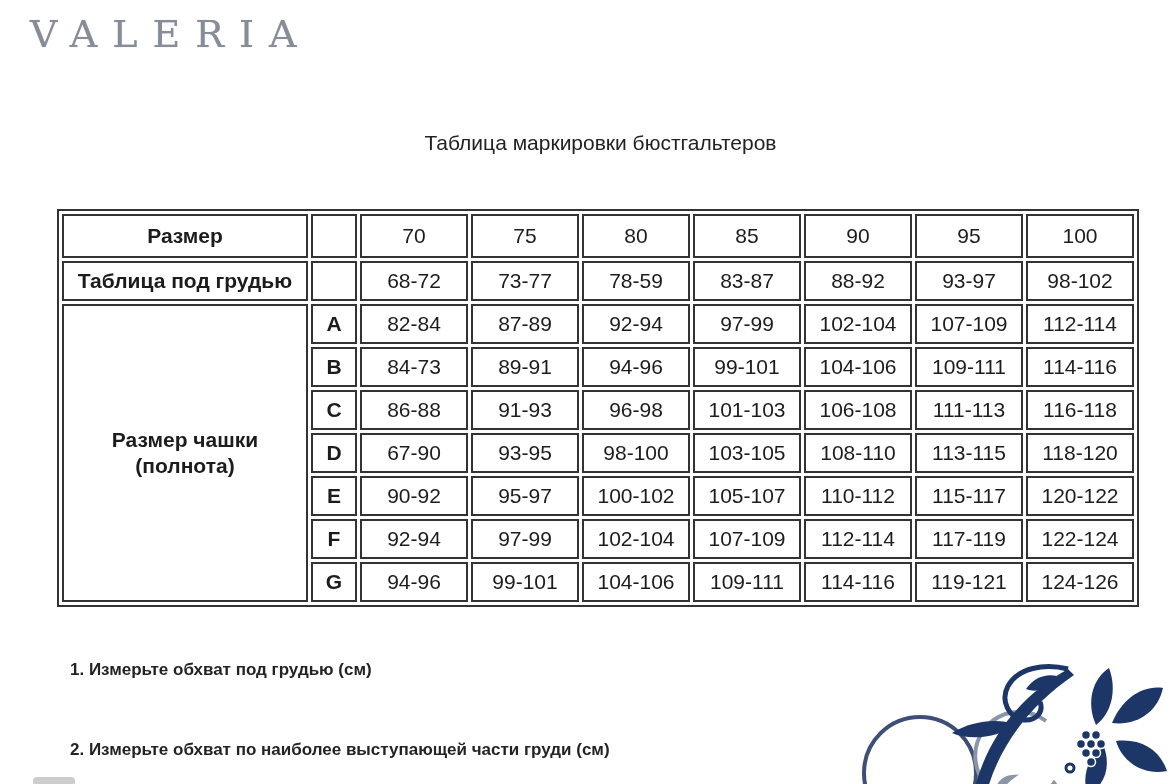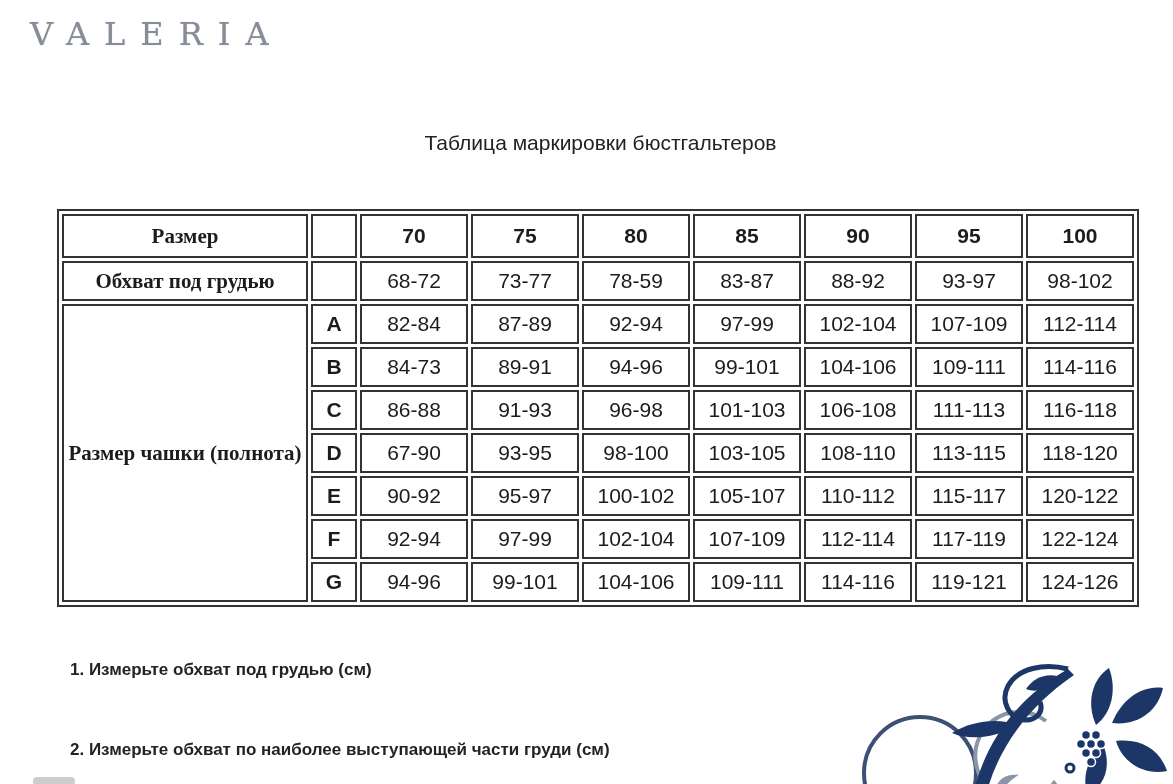--- a/index.html
+++ b/index.html
@@ -2,21 +2,21 @@
 <html><head>
 <meta charset="utf-8">
 <style>
   html,body{margin:0;padding:0;}
   body{
     width:1173px;height:784px;position:relative;overflow:hidden;
     background:#ffffff;font-family:"Liberation Sans",sans-serif;color:#1f1f1f;
   }
   .logo{
     position:absolute;left:30px;top:8px;
-    font-family:"DejaVu Serif",serif;font-size:32px;line-height:52px;
+    font-family:"DejaVu Serif",serif;font-size:38px;line-height:52px;
     letter-spacing:15px;color:#878d98;text-shadow:0 0 1px #aeb3bc;
   }
   .title{
     position:absolute;left:58px;top:131px;width:1085px;text-align:center;
     font-size:21px;font-weight:normal;color:#222222;
   }
   table.size-chart{
     position:absolute;left:57px;top:209px;
     border-collapse:separate;border-spacing:3px;
     border:2px solid #333333;table-layout:fixed;background:#ffffff;
@@ -26,22 +26,22 @@
     font-size:21px;color:#1c1c1c;text-align:center;vertical-align:middle;
     padding:0;overflow:hidden;background:#ffffff;
   }
   .col-label{width:246px;}
   .col-cup{width:46px;}
   .col-val{width:108px;}
   tr.r-head{height:44px;}
   tr.r-std{height:40px;}
   td.peach{background:#fae3c3;}
   td.lav{background:#d2cfe2;}
-  td.lbl{text-align:left;padding-left:14px;font-weight:bold;line-height:1.25;font-family:Liberation Serif, serif;}
-  td.hnum{font-weight:bold;}
+  td.lbl{text-align:left;padding-left:14px;font-weight:bold;line-height:1.25;}
+  td.hnum{font-weight:normal;}
   td.cup{font-weight:bold;}
   .instr{
     position:absolute;left:70px;font-size:17px;font-weight:bold;color:#232323;
   }
   .instr-1{top:660px;}
   .instr-2{top:740px;}
   .ornament{position:absolute;left:858px;top:663px;}
   .cutoff-fragment{
     position:absolute;left:33px;top:777px;width:42px;height:9px;
     background:#4a4a4a;opacity:.28;border-radius:4px;
@@ -72,21 +72,21 @@
     <td class="peach"></td>
     <td class="peach hnum">70</td>
     <td class="peach hnum">75</td>
     <td class="peach hnum">80</td>
     <td class="peach hnum">85</td>
     <td class="peach hnum">90</td>
     <td class="peach hnum">95</td>
     <td class="peach hnum">100</td>
   </tr>
   <tr class="r-std">
-    <td class="peach lbl">Обхват под грудью</td>
+    <td class="peach lbl">Таблица под грудью</td>
     <td></td>
     <td>68-72</td>
     <td>73-77</td>
     <td>78-59</td>
     <td>83-87</td>
     <td>88-92</td>
     <td>93-97</td>
     <td>98-102</td>
   </tr>
   <tr class="r-std">

